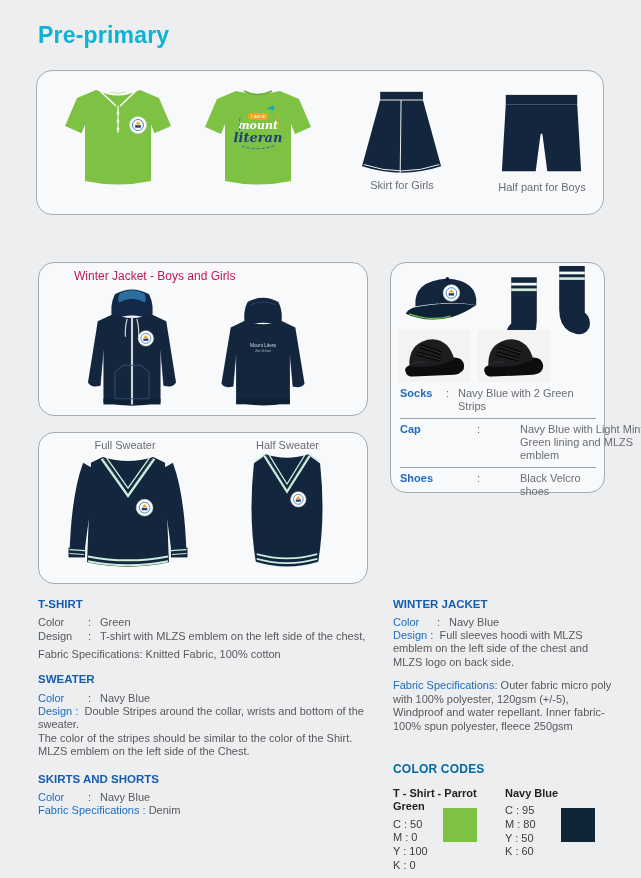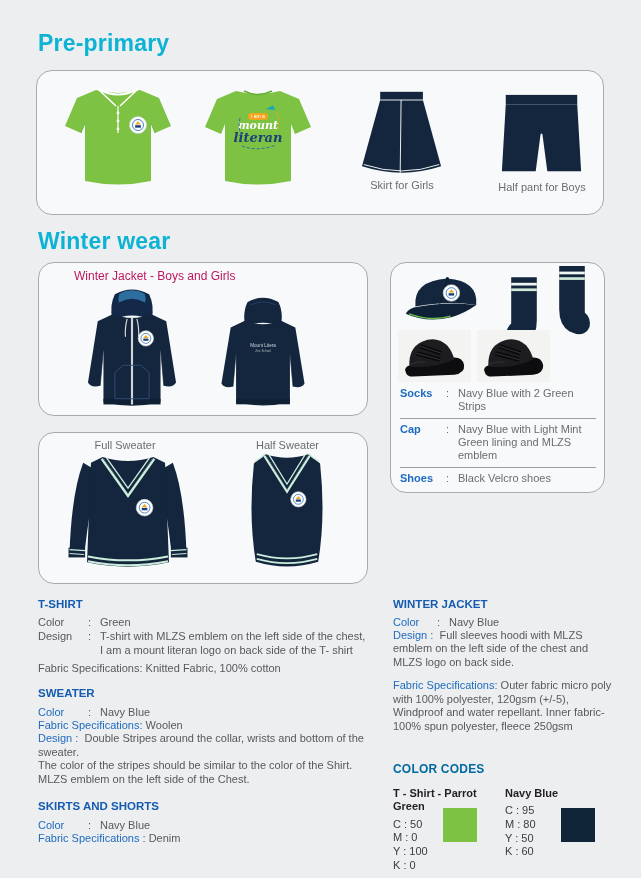--- a/index.html
+++ b/index.html
@@ -19,21 +19,21 @@
   .section-title { font-size:23px; font-weight:bold; color:#0db3d4; letter-spacing:.2px; }
   .panel {
     position:absolute; background:#f7f9fa; border:1px solid #a8abae; border-radius:16px;
   }
   .caption { font-size:11px; color:#6b6d70; text-align:center; }
   .panel-label { font-size:12px; color:#be185d; }
 
   
   .acc-table { position:absolute; left:400px; top:383px; width:196px; font-size:11px; }
   .acc-row { display:grid; grid-template-columns:46px 12px 1fr; padding:4px 0 5px 0; line-height:13px; }
-  .acc-row + .acc-row { border-top:1px solid #9aa0a4; }
+  .acc-row + .acc-row { border-top:1px solid #9aa0a4;gap:31px; }
   .acc-label { color:#1e6bbf; font-weight:bold; }
   .acc-colon { color:#6b6d70; }
   .acc-value { color:#6b6d70; }
 
   
   .col { position:absolute; font-size:11px; line-height:13.5px; color:#58595b; }
   .col-left  { left:38px;  top:598px; width:334px; }
   .col-right { left:393px; top:598px; width:224px; }
   .spec-head { color:#155cb0; font-weight:bold; font-size:11.5px; margin-bottom:3px; }
   .spec-row { display:flex; line-height:14px; }
@@ -65,21 +65,21 @@
     <defs>
       <g id="mlzs-badge">
         <circle r="9" fill="#ffffff" stroke="#c9cdd1" stroke-width="0.7"></circle>
         <circle r="5.8" fill="none" stroke="#2a6db5" stroke-width="0.9"></circle>
         <path d="M-3,-0.5 L0,-4 L3,-0.5 Z" fill="#f5a31c"></path>
         <rect x="-3" y="0.2" width="6" height="2.6" fill="#1d3f7a"></rect>
       </g>
     </defs>
   </svg>
 
-  <div class="abs section-title" style="left:38px; top:30px;">Pre-primary</div>
+  <div class="abs section-title" style="left:38px; top:22px;">Pre-primary</div>
 
   <div class="panel" style="left:36px; top:70px; width:568px; height:145px;"></div>
 
   <svg class="abs" style="left:58px; top:83px;" width="120" height="106" viewBox="0 0 120 106">
     <path d="M38,7 L19,15 L7,43 L23,50 L27,40 L27,98 Q60,105 93,98 L93,40 L97,50 L113,43 L101,15 L82,7 Q60,13 38,7 Z" fill="#7dc242"></path>
     <path d="M27,40 L23,50 M93,40 L97,50" stroke="#5fa830" stroke-width="0.8" fill="none"></path>
     <path d="M40,6 Q60,17 80,6" fill="none" stroke="#ffffff" stroke-width="2"></path>
     <path d="M40,6 L58,23 M80,6 L62,23" stroke="#ffffff" stroke-width="1.6" fill="none"></path>
     <path d="M60,23 L60,50" stroke="#ffffff" stroke-width="1.2"></path>
     <circle cx="60" cy="30" r="1.4" fill="#ffffff"></circle>
@@ -113,21 +113,20 @@
   </svg>
 
   <svg class="abs" style="left:493px; top:92px;" width="97" height="85" viewBox="0 0 100 88">
     <rect x="13" y="3" width="74" height="10" fill="#13263e"></rect>
     <path d="M13,13 L9,82 L44,82 L49,44 Q50,42 51,44 L56,82 L91,82 L87,13 Z" fill="#13263e"></path>
   </svg>
 
   <div class="abs caption" style="left:352px; top:179px; width:100px;">Skirt for Girls</div>
   <div class="abs caption" style="left:486px; top:181px; width:112px;">Half pant for Boys</div>
 
-  <div class="abs section-title" style="left:38px; top:228px;">Winter wear</div>
 
   <div class="panel" style="left:38px; top:262px; width:330px; height:154px;"></div>
   <div class="abs panel-label" style="left:74px; top:269px;">Winter Jacket - Boys and Girls</div>
 
   <svg class="abs" style="left:79px; top:284px;" width="106" height="130" viewBox="0 0 130 158">
     <path d="M44,12 Q65,0 86,12 Q93,26 89,44 Q65,32 41,44 Q37,26 44,12 Z" fill="#14294a"></path>
     <path d="M50,11 Q65,3 80,11 Q83,17 81,22 Q65,13 49,22 Q47,17 50,11 Z" fill="#2c6f9f"></path>
     <path d="M42,36 L23,45 L11,120 Q15,127 26,124 L30,78 L30,144 Q65,153 100,144 L100,78 L104,124 Q115,127 119,120 L107,45 L88,36 Q65,46 42,36 Z" fill="#13263e"></path>
     <path d="M30,78 L26,124 M100,78 L104,124" stroke="#0c1b2e" stroke-width="0.8" fill="none"></path>
     <rect x="30" y="140" width="70" height="7" fill="#0f2035"></rect>
@@ -247,32 +246,30 @@
     <div class="spec-row">
       <span class="lbl">Color</span>
       <span class="cln">:</span>
       <span>Green</span>
     </div>
     <div class="spec-row">
       <span class="lbl">Design</span>
       <span class="cln">:</span>
       <span>
         <span style="display:block">T-shirt with MLZS emblem on the left side of the chest,</span>
-        <span style="display:block">I am a mount literan logo on back side of the T- shirt</span>
       </span>
     </div>
     <div class="mt5">Fabric Specifications: Knitted Fabric, 100% cotton</div>
 
     <div class="spec-head mt12">SWEATER</div>
     <div class="spec-row mt4">
       <span class="lbl lbl-blue">Color</span>
       <span class="cln">:</span>
       <span>Navy Blue</span>
     </div>
-    <p><span class="inline-lbl">Fabric Specifications:</span> <span>Woolen</span></p>
     <p><span class="inline-lbl">Design :</span>&nbsp; <span>Double Stripes around the collar, wrists and bottom of the sweater.</span></p>
     <p>The color of the stripes should be similar to the color of the Shirt.</p>
     <p>MLZS emblem on the left side of the Chest.</p>
 
     <div class="spec-head" style="margin-top:14px">SKIRTS AND SHORTS</div>
     <div class="spec-row mt4">
       <span class="lbl lbl-blue">Color</span>
       <span class="cln">:</span>
       <span>Navy Blue</span>
     </div>

